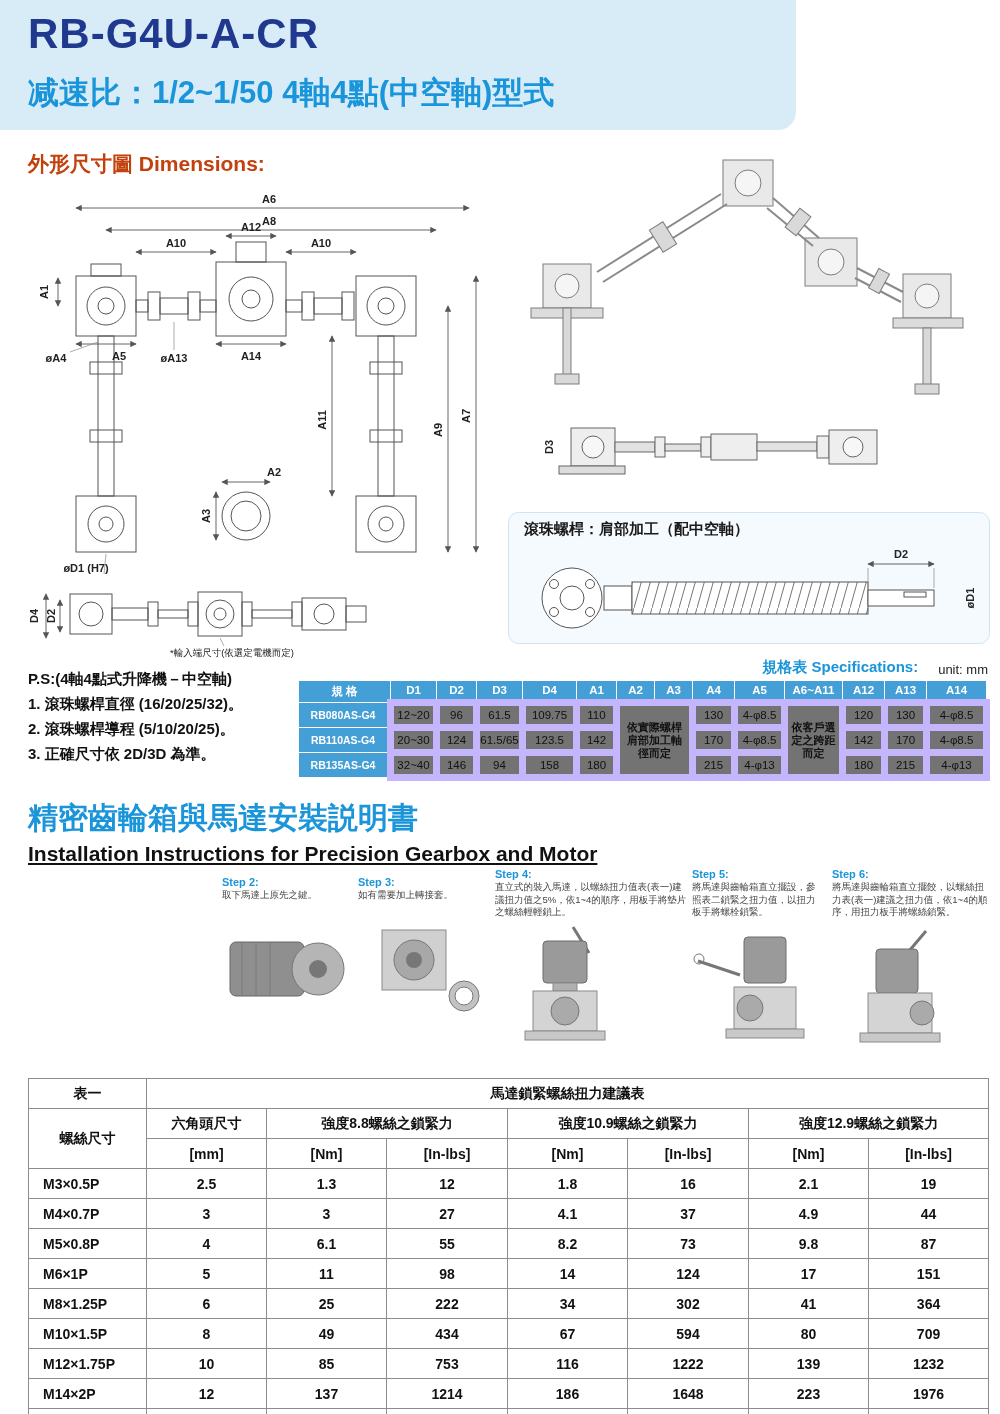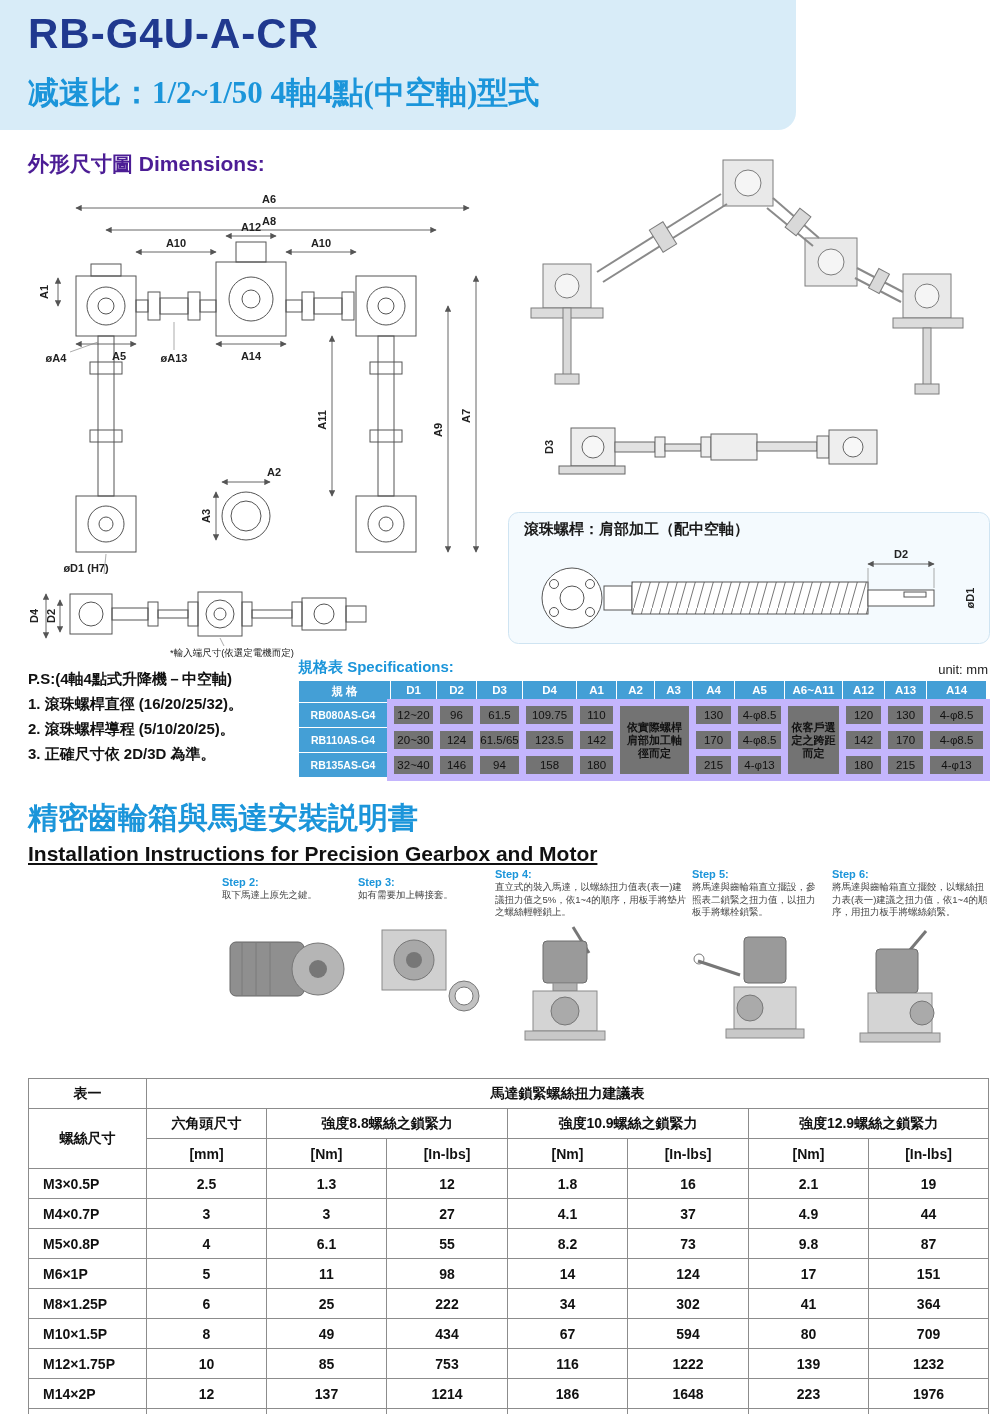--- a/index.html
+++ b/index.html
@@ -1,34 +1,34 @@
 <!DOCTYPE html>
 <html><head>
 <meta charset="utf-8">
 <style>
   html,body{margin:0;padding:0;background:#fff;}
   .page{position:relative;width:1000px;height:1414px;background:#fff;overflow:hidden;
         font-family:"Liberation Sans",sans-serif;color:#111;}
   
   .hdr{position:absolute;left:0;top:0;width:796px;height:130px;background:#d8ecf8;border-radius:0 0 18px 0;}
   .hdr-model{position:absolute;left:28px;top:10px;font-size:42px;font-weight:bold;color:#20398f;letter-spacing:1px;}
-  .hdr-sub{position:absolute;left:28px;top:72px;font-size:31px;font-weight:bold;color:#1b95da;font-family:Liberation Serif, serif;}
-  .sec-title{position:absolute;left:28px;top:150px;font-size:21px;font-weight:bold;color:#4c1d95;}
+  .hdr-sub{position:absolute;left:28px;top:72px;font-size:31px;font-weight:bold;color:#1b95da;}
+  .sec-title{position:absolute;left:28px;top:150px;font-size:21px;font-weight:bold;color:#c2410c;}
   
   svg text{font-family:"Liberation Sans",sans-serif;}
   .dim{font-size:11px;font-weight:bold;fill:#222;text-anchor:middle;}
   .dimsm{font-size:9.5px;fill:#222;text-anchor:middle;}
   .dimline{stroke:#555;stroke-width:0.9;}
   .ext{stroke:#888;stroke-width:0.7;}
   .bs-title{font-size:15px;font-weight:bold;fill:#1a1a1a;}
   
   .ps{position:absolute;left:28px;top:666px;font-size:15px;font-weight:bold;color:#111;line-height:25px;}
   
   .spec{position:absolute;left:298px;top:658px;width:690px;}
-  .spec-head{display:flex;justify-content:space-between;align-items:flex-end;gap:20px;}
+  .spec-head{display:flex;justify-content:flex-end;align-items:flex-end;gap:20px;}
   .spec-title{font-size:15px;font-weight:bold;color:#1b95da;}
   .spec-unit{font-size:13px;color:#222;}
   table.spec-table{border-collapse:collapse;table-layout:fixed;width:690px;margin-top:3px;}
   .spec-table th{background:#449fd6;color:#fff;border:1px solid #fff;padding:3px 0;font-size:11.5px;font-weight:bold;}
   .spec-table td{border:7px solid #c4b5fd;text-align:center;padding:3px 0;font-size:11.5px;color:#111;background:#737373;}
   .spec-table td.model{background:#449fd6;color:#fff;font-weight:bold;font-size:10.5px;border:1px solid #fff;}
   .spec-table td.note{font-weight:bold;font-size:11px;line-height:13px;padding:2px 2px;}
   
   .install-zh{position:absolute;left:28px;top:798px;font-size:30px;font-weight:bold;color:#1b95da;}
   .install-en{position:absolute;left:28px;top:842px;font-size:21px;font-weight:bold;color:#111;text-decoration:underline;}

